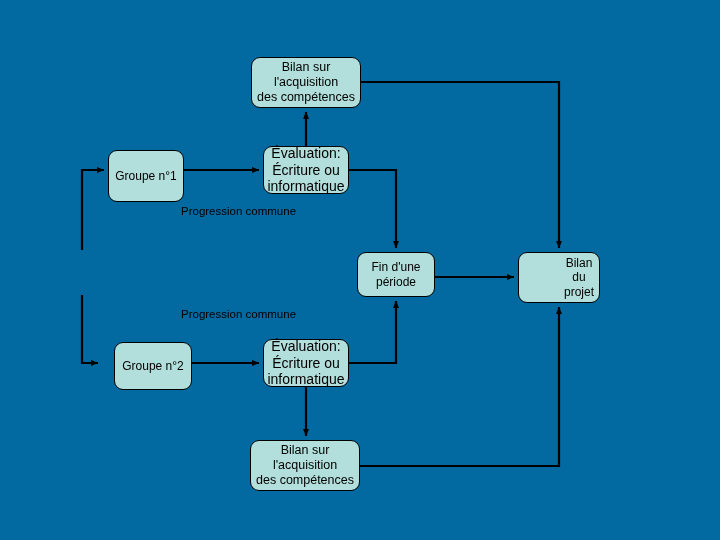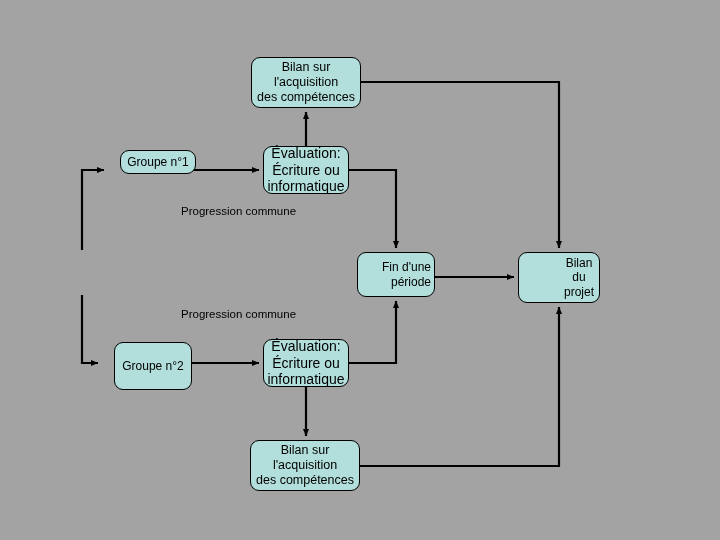--- a/index.html
+++ b/index.html
@@ -10,21 +10,21 @@
   body {
     width: 720px;
     height: 540px;
     font-family: "Liberation Sans", sans-serif;
     overflow: hidden;
   }
   #canvas {
     position: relative;
     width: 720px;
     height: 540px;
-    background: #a3a3a3;
+    background: #0369a1;
   }
   #edges {
     position: absolute;
     left: 0;
     top: 0;
     width: 720px;
     height: 540px;
   }
   .node {
     position: absolute;
@@ -96,32 +96,32 @@
       <path d="M360,466 L559,466 L559,307" marker-end="url(#arrow)"></path>
     </g>
   </svg>
 
   <div class="node sz-lg" style="left:251px; top:57px; width:110px; height:51px;">
     <span class="lbl">Bilan sur
 l'acquisition
 des compétences</span>
   </div>
 
-  <div class="node sz-md" style="left:120px; top:150px; width:76px; height:24px;">
+  <div class="node sz-md" style="left:108px; top:150px; width:76px; height:52px;">
     <span class="lbl">Groupe n°1</span>
   </div>
 
   <div class="node sz-sm" style="left:263px; top:146px; width:86px; height:48px;">
     <span class="lbl">Évaluation:
 Écriture ou
 informatique</span>
   </div>
 
 
-  <div class="node sz-md" style="left:357px; top:252px; width:78px; height:45px;text-align:right;">
+  <div class="node sz-md" style="left:357px; top:252px; width:78px; height:45px;">
     <span class="lbl">Fin d'une
 période</span>
   </div>
 
   <div class="node sz-md" style="left:518px; top:252px; width:82px; height:51px;padding-left:40px;">
     <span class="lbl">Bilan
 du projet</span>
   </div>
 
   <div class="node sz-md" style="left:114px; top:342px; width:78px; height:48px;">

